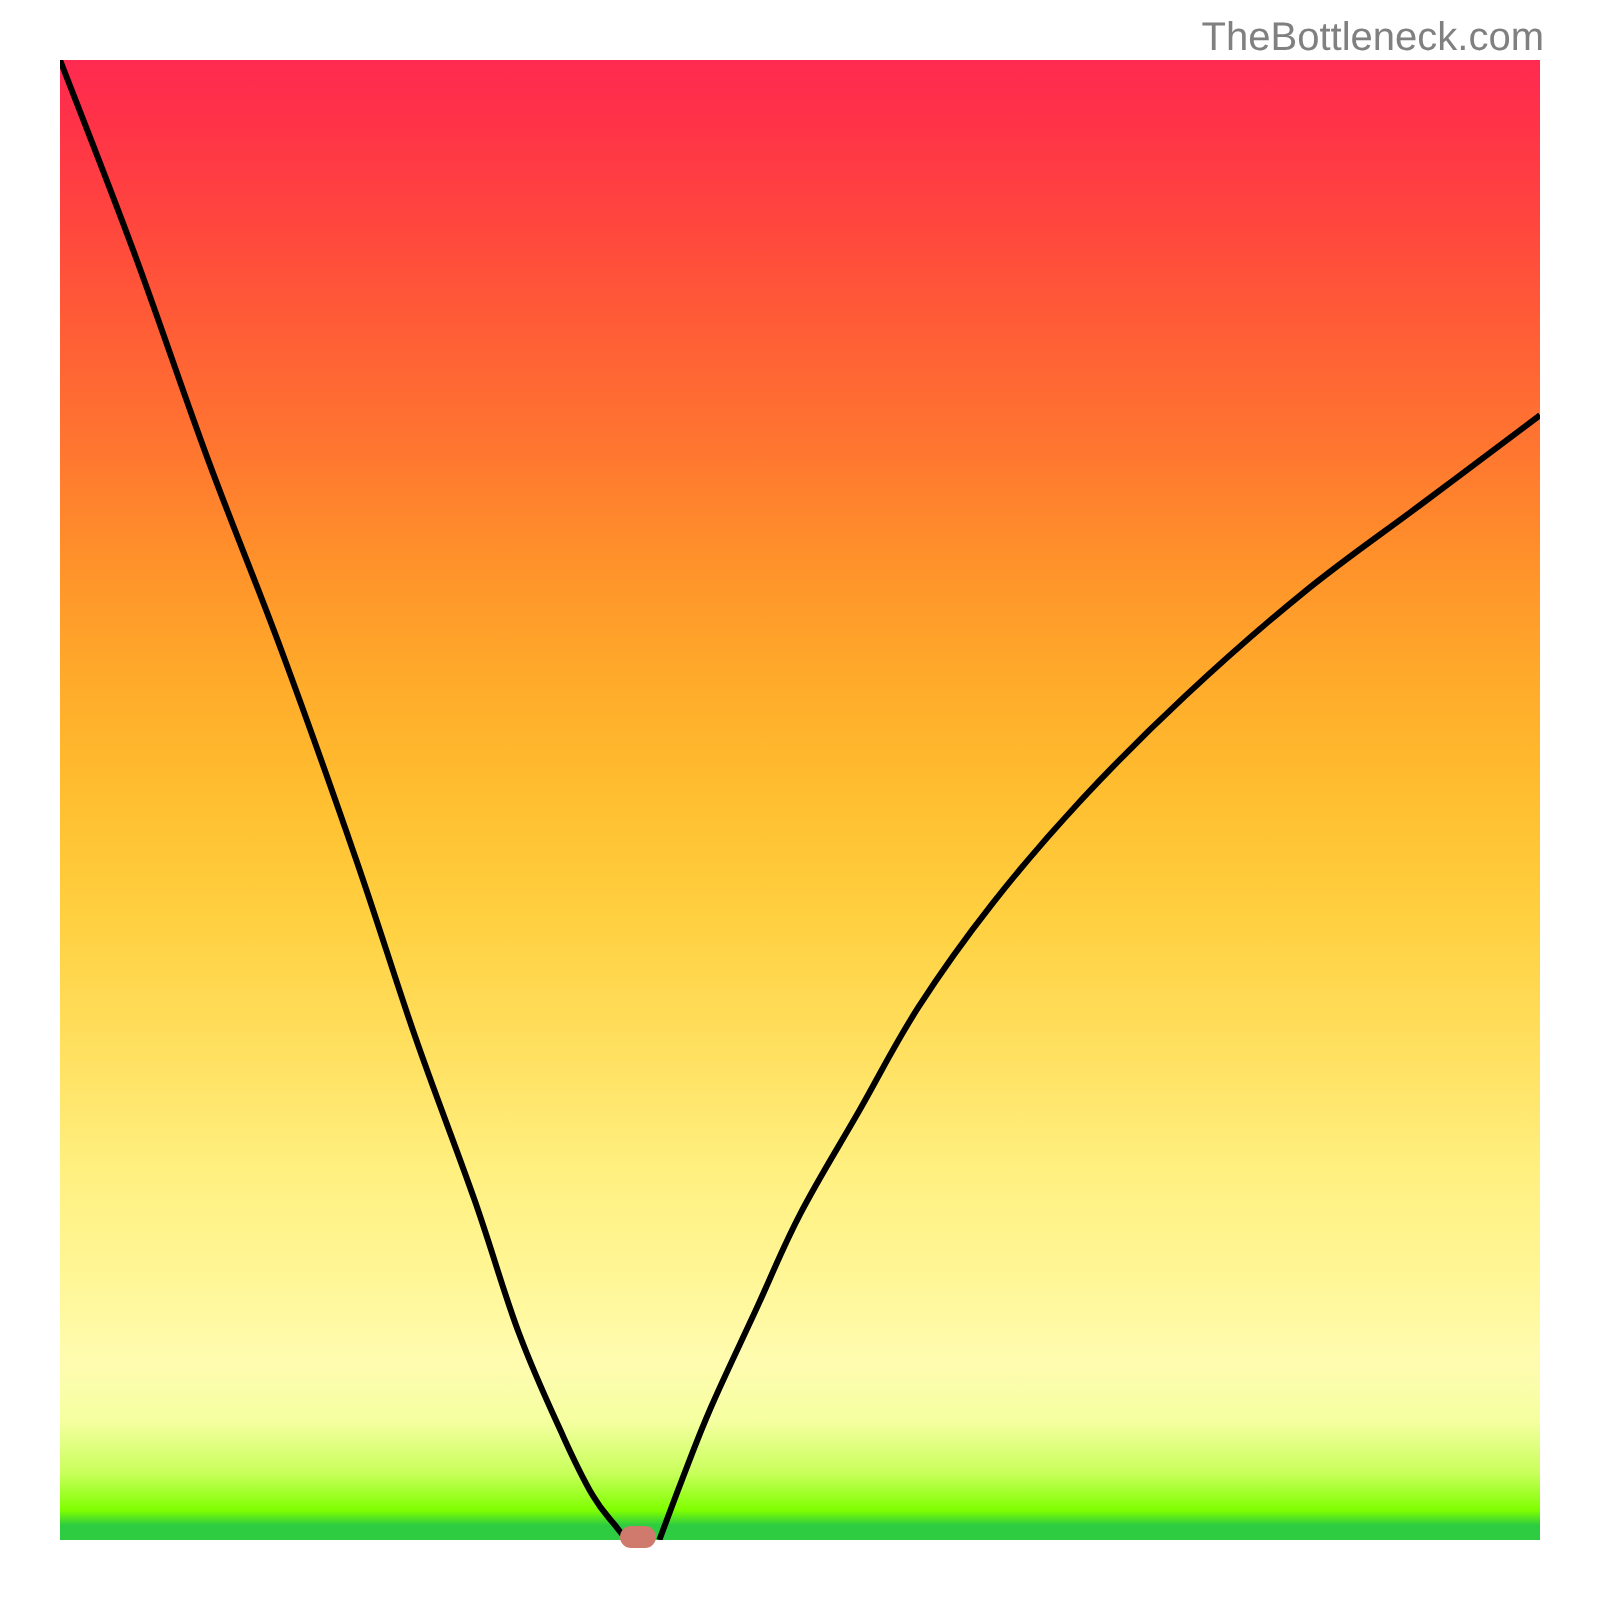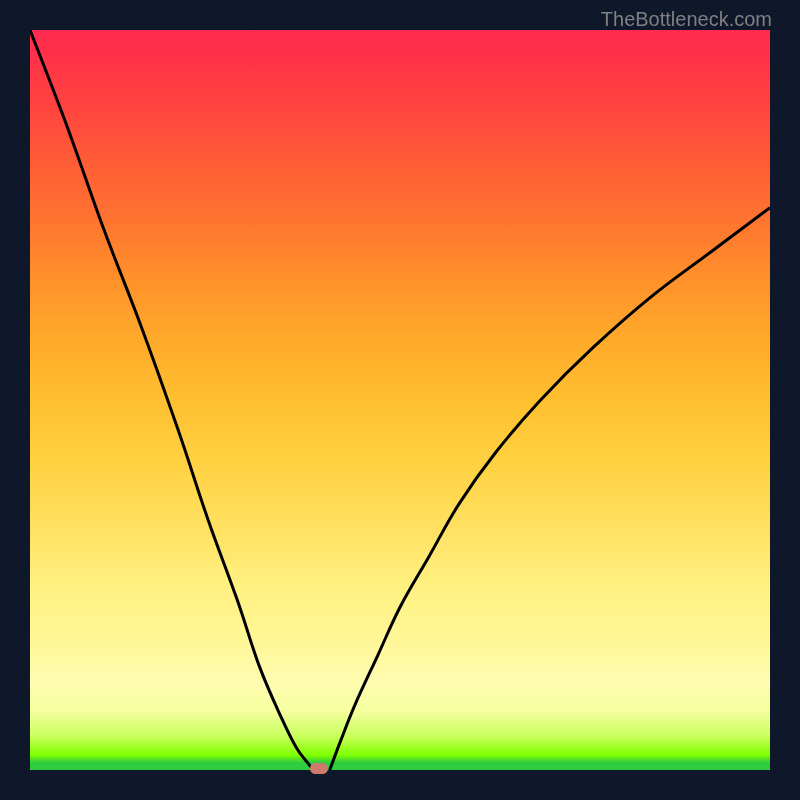--- a/index.html
+++ b/index.html
@@ -8,21 +8,21 @@
     width: 800px;
     height: 800px;
     overflow: hidden;
     font-family: Arial, sans-serif;
     background: #000;
   }
   .chart-container {
     position: relative;
     width: 800px;
     height: 800px;
-    background: #0f172a;
+    background: #ffffff;
   }
   .plot-area {
     position: absolute;
     left: 30px;
     top: 30px;
     width: 740px;
     height: 740px;
     background: linear-gradient(to top,
       #2ecc40 0%,
       #2ecc40 1%,

